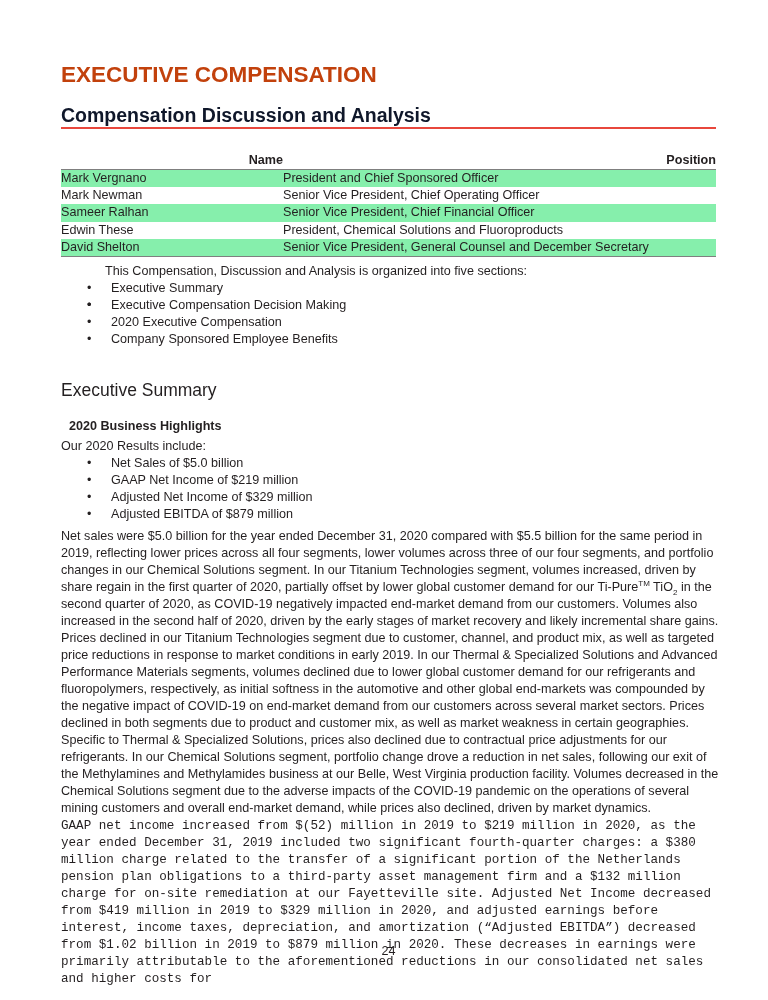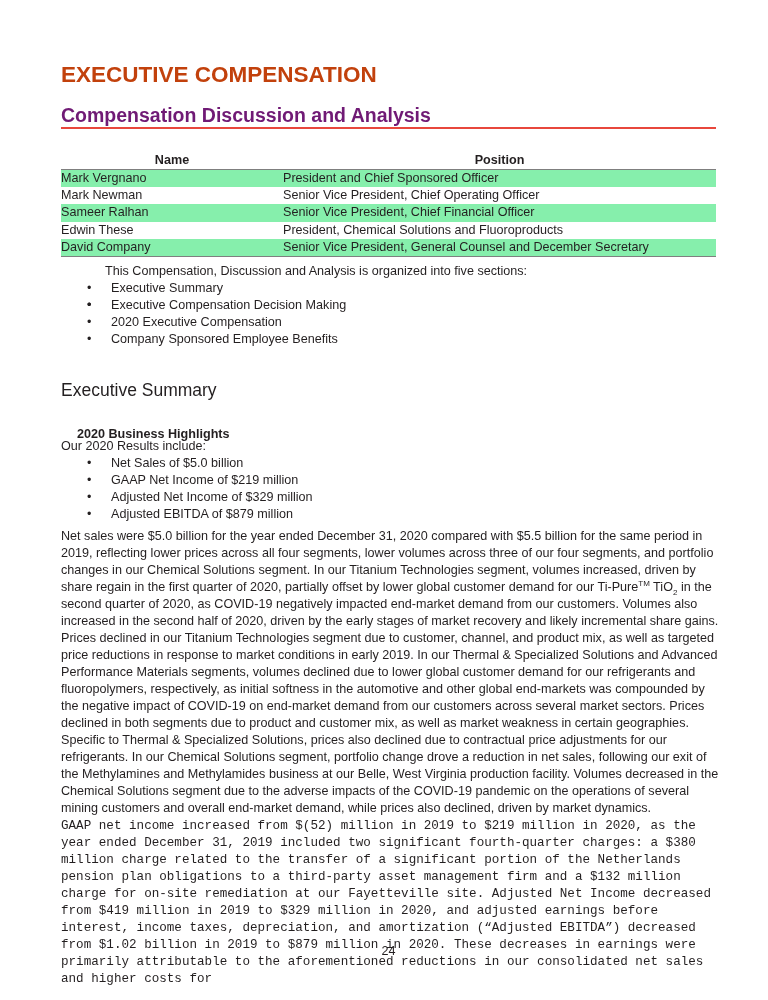--- a/index.html
+++ b/index.html
@@ -1,36 +1,36 @@
 <!DOCTYPE html>
 <html><head>
   <meta charset="utf-8">
   <style>
     html, body { margin: 0; padding: 0; background: #ffffff; }
     body { width: 768px; height: 1000px; position: relative; overflow: hidden;
            font-family: "Liberation Sans", sans-serif; color: #231f20; }
     .page { position: absolute; left: 61px; top: 0; width: 655px; }
     .main-title { position: absolute; top: 62px; left: 0; width: 655px; 
                   font-size: 22.5px; font-weight: bold; color: #c2410c; letter-spacing: 0px; margin: 0; }
-    .section-title { position: absolute; top: 104px; left: 0; font-size: 19.5px; font-weight: bold; margin: 0; color: #701a75; }
+    .section-title { position: absolute; top: 104px; left: 0; font-size: 19.5px; font-weight: bold; margin: 0; color: #0f172a; }
     .title-rule { position: absolute; top: 127px; left: 0; width: 655px; height: 2px; background: #e8473c; }
     table.exec { position: absolute; top: 152px; left: 0; width: 655px; border-collapse: collapse; font-size: 12.6px; }
-    table.exec th { text-align: center; font-weight: bold; padding: 0 0 2px 0; height: 15px; border-bottom: 1px solid #7f7f7f; }
+    table.exec th { text-align: right; font-weight: bold; padding: 0 0 2px 0; height: 15px; border-bottom: 1px solid #7f7f7f; }
     table.exec td { padding: 0; height: 17.2px; line-height: 17px; }
     table.exec tr.shade td { background: #86efac; }
     table.exec tr:last-child td { border-bottom: 1px solid #7f7f7f; }
     .col-name { width: 222px; }
     .text { font-size: 12.6px; line-height: 17px; margin: 0; }
     .intro { position: absolute; top: 263px; left: 0; margin-left: 44px; }
     ul.bul { list-style: none; margin: 0; padding: 0; }
     ul.bul li { position: relative; padding-left: 50px; font-size: 12.6px; line-height: 17px; }
     ul.bul li .dot { position: absolute; left: 26px; top: 0; }
     .sections-list { position: absolute; top: 280px; left: 0; }
     .h-summary { position: absolute; top: 380px; left: 0; font-size: 17.5px; font-weight: normal; margin: 0; }
-    .h-highlights { position: absolute; top: 411px; left: 0; font-size: 12.6px; font-weight: bold; margin: 16px; text-align: right; }
+    .h-highlights { position: absolute; top: 411px; left: 0; font-size: 12.6px; font-weight: bold; margin: 8px; text-align: right; }
     .results-intro { position: absolute; top: 438px; left: 0; }
     .results-list { position: absolute; top: 455px; left: 0; }
     .para1 { position: absolute; top: 528px; left: 0; width: 660px; }
     .para2 { position: absolute; top: 818px; left: 0; width: 660px; font-family: Liberation Mono, monospace; }
     sup, sub { font-size: 8px; line-height: 0; }
     .page-number { position: absolute; top: 944px; left: 0; width: 655px; text-align: center; font-size: 12.6px; margin: 0; }
   </style>
 </head>
 <body>
 
@@ -57,21 +57,21 @@
       </tr>
       <tr class="shade">
         <td>Sameer Ralhan</td>
         <td>Senior Vice President, Chief Financial Officer</td>
       </tr>
       <tr>
         <td>Edwin These</td>
         <td>President, Chemical Solutions and Fluoroproducts</td>
       </tr>
       <tr class="shade">
-        <td>David Company</td>
+        <td>David Shelton</td>
         <td>Senior Vice President, General Counsel and December Secretary</td>
       </tr>
     </tbody>
   </table>
 
   <p class="text intro">This Compensation, Discussion and Analysis is organized into five sections:</p>
   <ul class="bul sections-list">
     <li><span class="dot">•</span><span>Executive Summary</span></li>
     <li><span class="dot">•</span></li>
     <li><span class="dot">•</span><span>Executive Compensation Decision Making</span></li>

